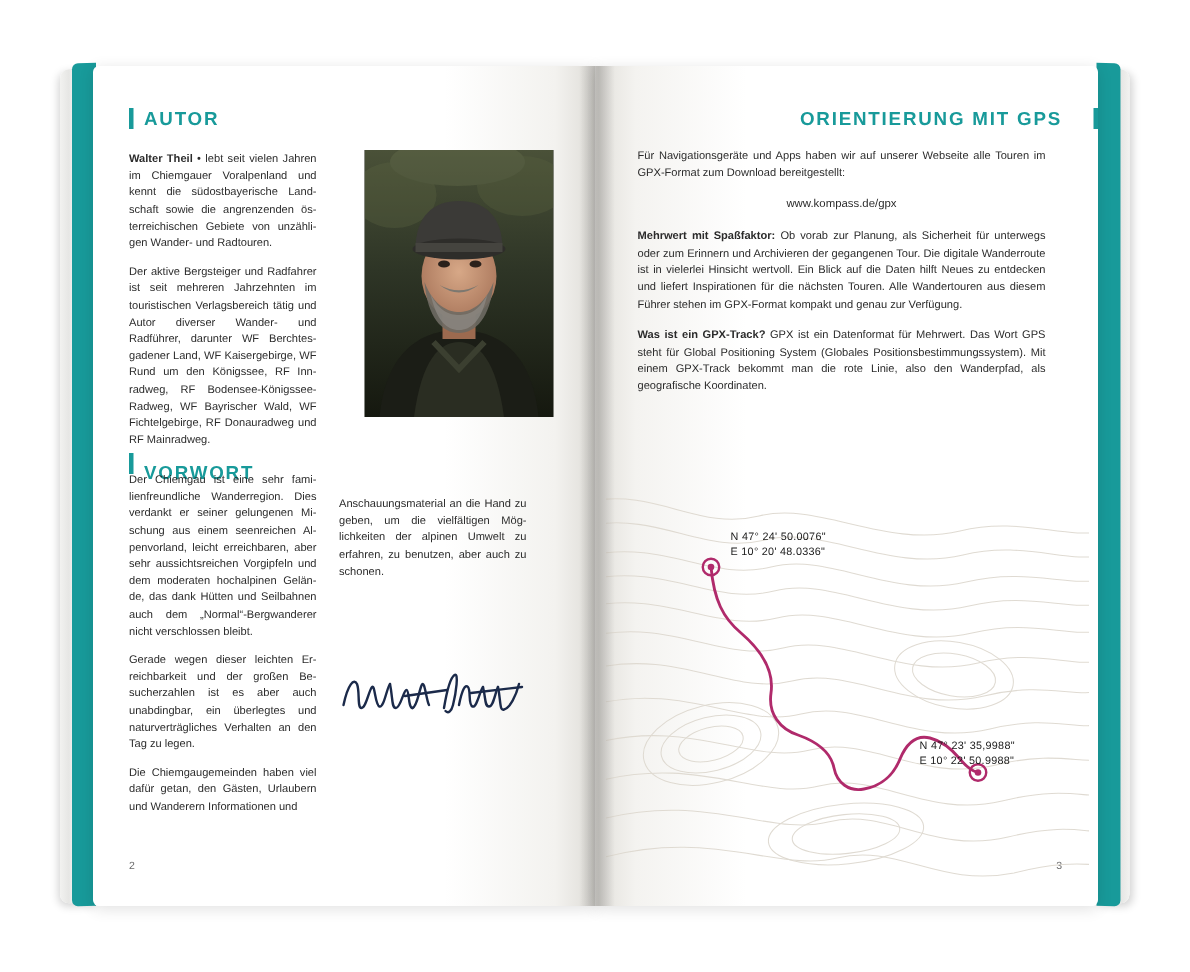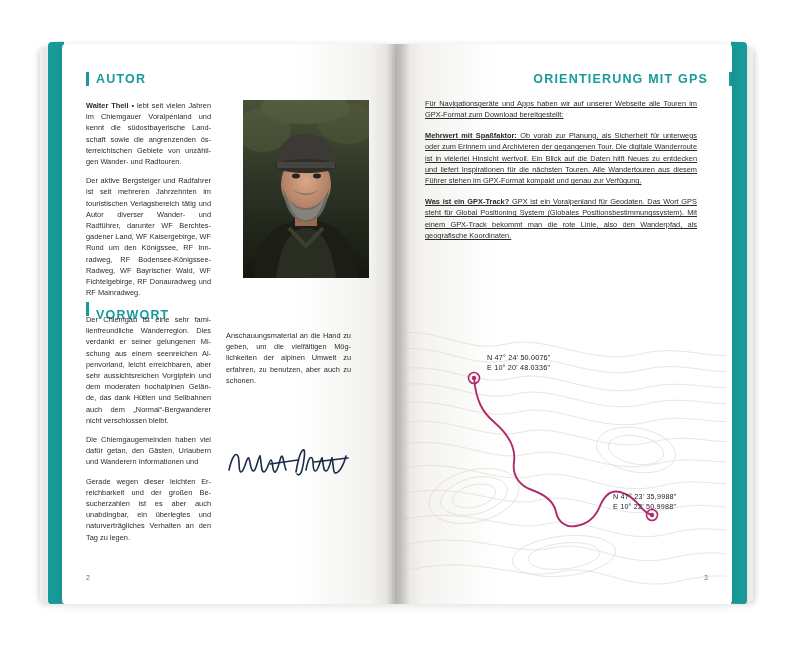--- a/index.html
+++ b/index.html
@@ -173,22 +173,22 @@
 
         <path d="M46 128 l17 18 l17 -18" stroke="#3b3f30" stroke-width="4" fill="none"></path>
       </svg>
     </div>
 
     <div style="position:absolute;left:24px;top:258px;width:3px;height:14px;background:#189a9a;"></div>
     <div class="heading" style="position:absolute;left:34px;top:264px;">VORWORT</div>
 
     <div class="col-text" style="position:absolute;left:24px;top:270px;width:125px;">
       <p>Der Chiemgau ist eine sehr fami­lienfreundliche Wanderregion. Dies verdankt er seiner gelungenen Mi­schung aus einem seenreichen Al­penvorland, leicht erreichbaren, aber sehr aussichtsreichen Vorgipfeln und dem moderaten hochalpinen Gelän­de, das dank Hütten und Seilbahnen auch dem „Normal“-Bergwanderer nicht verschlossen bleibt.</p>
+      <p>Gerade wegen dieser leichten Er­reichbarkeit und der großen Be­sucherzahlen ist es aber auch unabdingbar, ein überlegtes und naturverträgliches Verhalten an den Tag zu legen.</p>
       <p>Die Chiemgaugemeinden haben viel dafür getan, den Gästen, Urlaubern und Wanderern Informationen und</p>
-      <p>Gerade wegen dieser leichten Er­reichbarkeit und der großen Be­sucherzahlen ist es aber auch unabdingbar, ein überlegtes und naturverträgliches Verhalten an den Tag zu legen.</p>
     </div>
 
     <div class="col-text" style="position:absolute;left:164px;top:286px;width:125px;">
       <p>Anschauungsmaterial an die Hand zu geben, um die vielfältigen Mög­lichkeiten der alpinen Umwelt zu erfahren, zu benutzen, aber auch zu schonen.</p>
     </div>
 
     <div class="sig" style="left:164px;top:400px;width:130px;height:40px;">
       <svg width="130" height="40" viewBox="0 0 130 40" xmlns="http://www.w3.org/2000/svg">
         <g fill="none" stroke="#1b2a4a" stroke-width="1.6" stroke-linecap="round">
           <path d="M3 26 C6 12 10 8 12 12 C14 17 12 28 15 28 C18 28 20 16 22 14 C24 12 24 26 27 27 C30 28 32 14 34 12"></path>
@@ -205,24 +205,25 @@
     </div>
 
     <div class="pagenum" style="left:24px;top:530px;">2</div>
   </div>
 
   <div class="page page-right">
 
     <div class="heading" style="position:absolute;right:24px;top:28px;text-align:left;">ORIENTIERUNG MIT GPS</div>
     <div style="position:absolute;right:0px;top:28px;width:3px;height:14px;background:#189a9a;"></div>
 
-    <div class="r-text" style="position:absolute;left:28px;top:54px;width:272px;text-decoration:underline;">
+    <div class="r-text" style="position:absolute;left:28px;top:54px;width:272px;">
       <p>Für Navigationsgeräte und Apps haben wir auf unserer Webseite alle Touren im GPX-Format zum Download bereitgestellt:</p>
+      <div class="url">www.kompass.de/gpx</div>
       <p><b>Mehrwert mit Spaßfaktor:</b><span> Ob vorab zur Planung, als Sicherheit für unter­wegs oder zum Erinnern und Archivieren der gegangenen Tour. Die digitale Wanderroute ist in vielerlei Hinsicht wertvoll. Ein Blick auf die Daten hilft Neues zu entdecken und liefert Inspirationen für die nächsten Touren. Alle Wandertouren aus diesem Führer stehen im GPX-Format kompakt und ge­nau zur Verfügung.</span></p>
-      <p><b>Was ist ein GPX-Track?</b><span> GPX ist ein Voralpenland für Geodaten. Das Wort GPS steht für Global Positioning System (Globales Positionsbestimmungssys­tem). Mit einem GPX-Track bekommt man die rote Linie, also den Wander­pfad, als geografische Koordinaten.</span></p>
+      <p><b>Was ist ein GPX-Track?</b><span> GPX ist ein Datenformat für Mehrwert. Das Wort GPS steht für Global Positioning System (Globales Positionsbestimmungssys­tem). Mit einem GPX-Track bekommt man die rote Linie, also den Wander­pfad, als geografische Koordinaten.</span></p>
     </div>
 
     <div class="pagenum" style="right:24px;top:530px;">3</div>
   </div>
 
   <div class="map-wrap">
     <svg width="322" height="258" viewBox="0 0 322 258" xmlns="http://www.w3.org/2000/svg">
       <g stroke="#ded9d0" stroke-width="0.7" fill="none" opacity="0.95">
         <path d="M-10 40 C40 30 70 58 110 48 C150 38 190 70 240 58 C280 48 310 62 332 56"></path>
         <path d="M-10 56 C40 46 72 74 112 64 C152 54 192 86 242 74 C282 64 310 78 332 72"></path>

